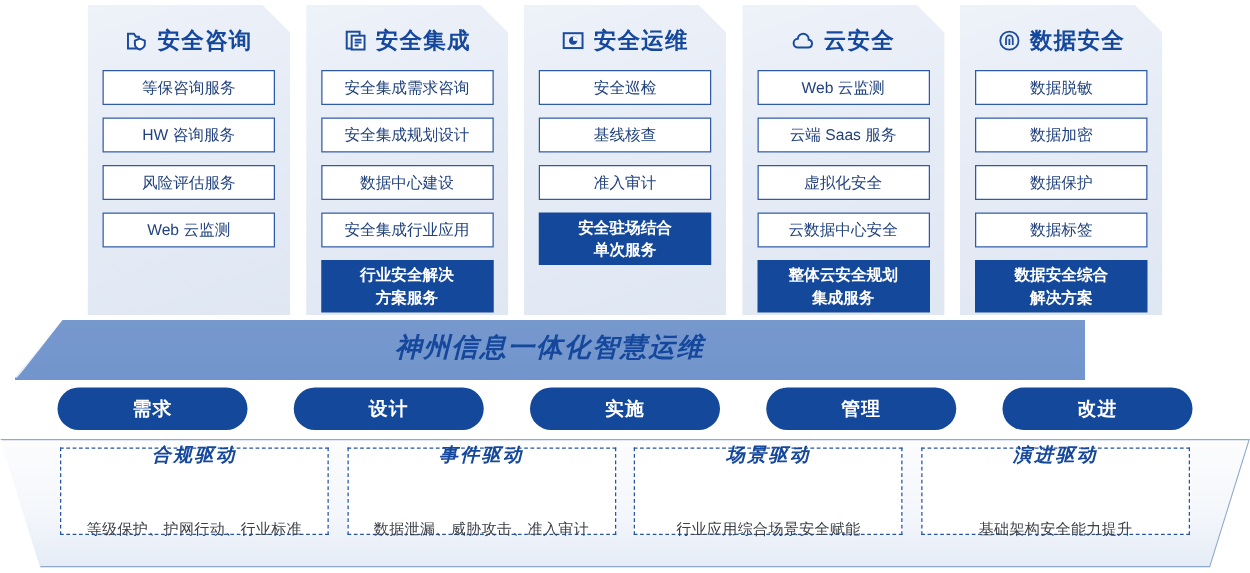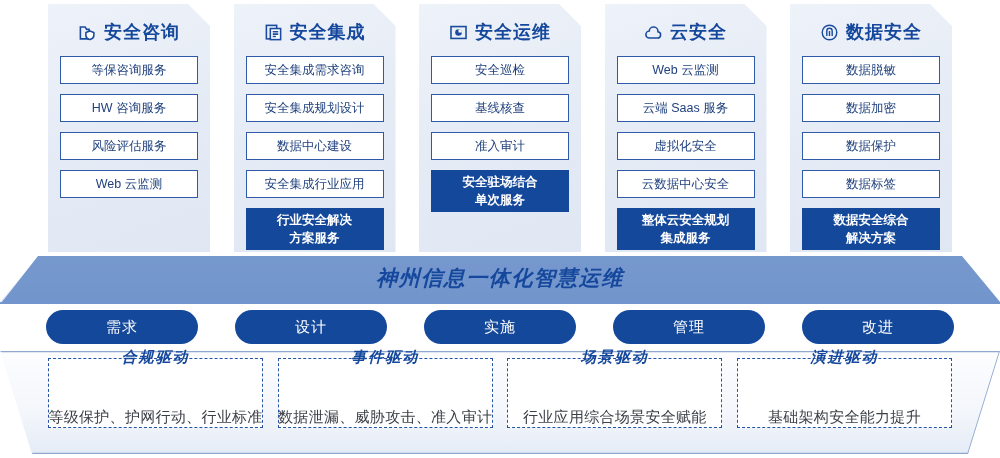--- a/index.html
+++ b/index.html
@@ -9,21 +9,21 @@
     font-family:"Liberation Sans","DejaVu Sans",sans-serif;
     overflow:hidden;
     position:relative;
   }
   #stage{position:relative;width:1000px;height:458px;}
 
   
   .columns{
     position:absolute;left:0;top:4px;width:1000px;height:324px;
     display:flex;justify-content:space-between;
-    padding:0 48px;box-sizing:border-box;
+    padding:0 70px;box-sizing:border-box;
   }
   .col{
     position:relative;
     width:162px;
     background:linear-gradient(160deg,#eef2f9 0%,#e6ecf6 45%,#dfe7f3 100%);
     -webkit-clip-path:polygon(0 0,calc(100% - 22px) 0,100% 22px,100% 100%,0 100%);
     clip-path:polygon(0 0,calc(100% - 22px) 0,100% 22px,100% 100%,0 100%);
     padding:10px 12px 12px 12px;
     box-sizing:border-box;
     height:248px;
@@ -52,21 +52,21 @@
     height:42px;margin-top:3px;
     background:#14489b;
     display:flex;flex-direction:column;align-items:center;justify-content:center;
     color:#ffffff;font-size:12.5px;font-weight:bold;line-height:1.45;
     text-align:center;
   }
   .footer-box span{display:block;}
 
   
   .banner{
-    position:absolute;left:0;top:256px;width:1000px;height:48px;
+    position:absolute;left:12px;top:256px;width:856px;height:48px;
   }
   .banner .shape{
     position:absolute;inset:0;
     background:linear-gradient(180deg,#fbfcfe 0%,#eff3fa 55%,#dbe5f4 100%);
     -webkit-clip-path:polygon(38px 0,962px 0,1000px 46px,1000px 48px,0 48px,0 46px);
     clip-path:polygon(38px 0,962px 0,1000px 46px,1000px 48px,0 48px,0 46px);
   }
   .banner .edge{
     position:absolute;inset:0;
     background:#5e86c4;
@@ -82,21 +82,21 @@
 
   
   .pills{
     position:absolute;left:0;top:310px;width:1000px;height:34px;
     display:flex;justify-content:space-between;padding:0 46px;box-sizing:border-box;
   }
   .pill{
     width:152px;height:34px;border-radius:17px;
     background:#14489b;color:#fff;
     display:flex;align-items:center;justify-content:center;
-    font-size:15px;font-weight:normal;letter-spacing:1px;
+    font-size:15px;font-weight:bold;letter-spacing:1px;
   }
 
   
   .base{position:absolute;left:0;top:351px;width:1000px;height:105px;}
   .base .shape{
     position:absolute;inset:0;
     background:linear-gradient(180deg,#fdfdfe 0%,#f3f6fb 60%,#e4ebf6 100%);
     -webkit-clip-path:polygon(0 0,1000px 0,968px 103px,32px 103px);
     clip-path:polygon(0 0,1000px 0,968px 103px,32px 103px);
   }
@@ -106,28 +106,28 @@
     clip-path:polygon(0 0,1000px 0,968px 103px,32px 103px,32.5px 101.8px,967.5px 101.8px,998.7px 1.2px,1.3px 1.2px);
   }
   .drivers{
     position:absolute;left:0;top:7px;width:1000px;height:78px;
     display:flex;justify-content:space-between;padding:0 48px;box-sizing:border-box;
   }
   .driver{
     width:215px;height:70px;
     border:1.6px dashed #2554a6;
     background:#ffffff;
-    display:flex;flex-direction:column;align-items:center;justify-content:flex-end;
+    display:flex;flex-direction:column;align-items:center;justify-content:center;
     box-sizing:border-box;
   }
   .driver .dt{
     font-size:15px;font-weight:bold;font-style:italic;color:#15489c;
     letter-spacing:2px;margin-bottom:5px;
   }
-  .driver .ds{font-size:15px;color:#3b3f46;letter-spacing:.3px;white-space:nowrap;margin-top:36px;}
+  .driver .ds{font-size:12px;color:#3b3f46;letter-spacing:.3px;white-space:nowrap;margin-top:36px;}
 </style>
 </head>
 <body>
 
 <div id="stage">
 
   <div class="columns">
 
     <div class="col">
       <div class="col-head">

